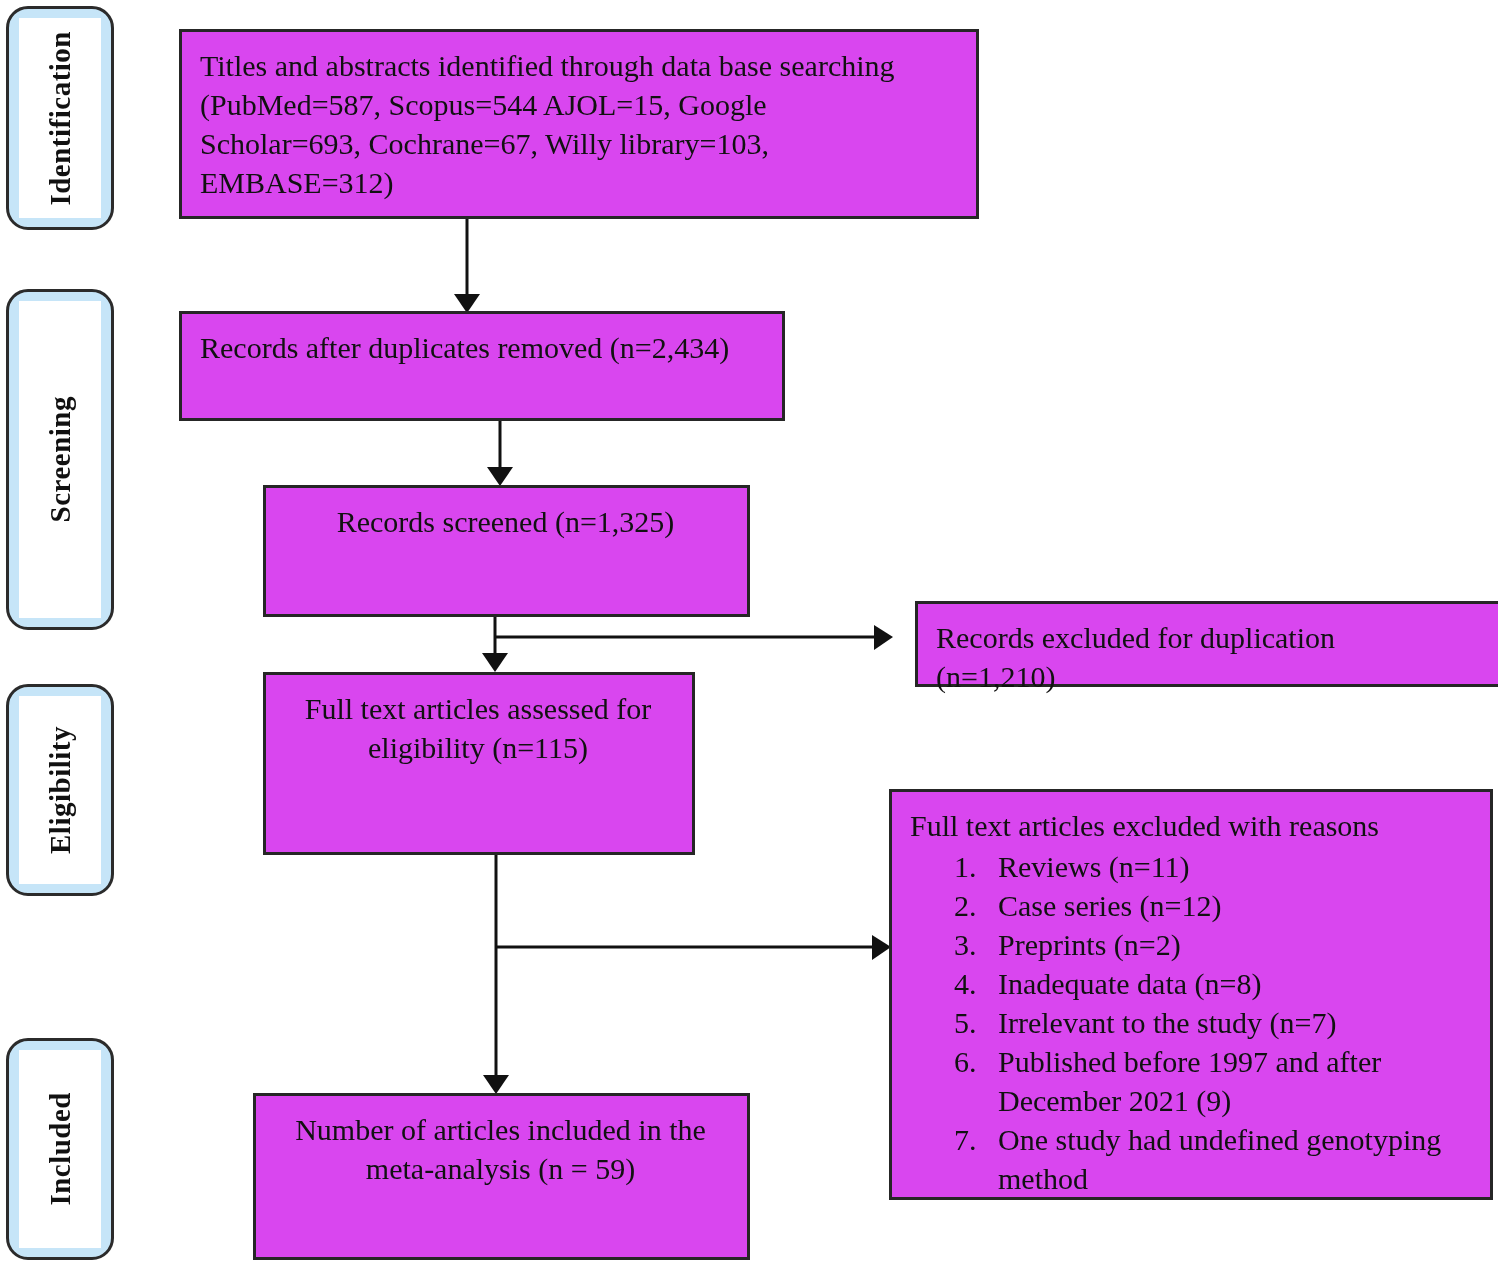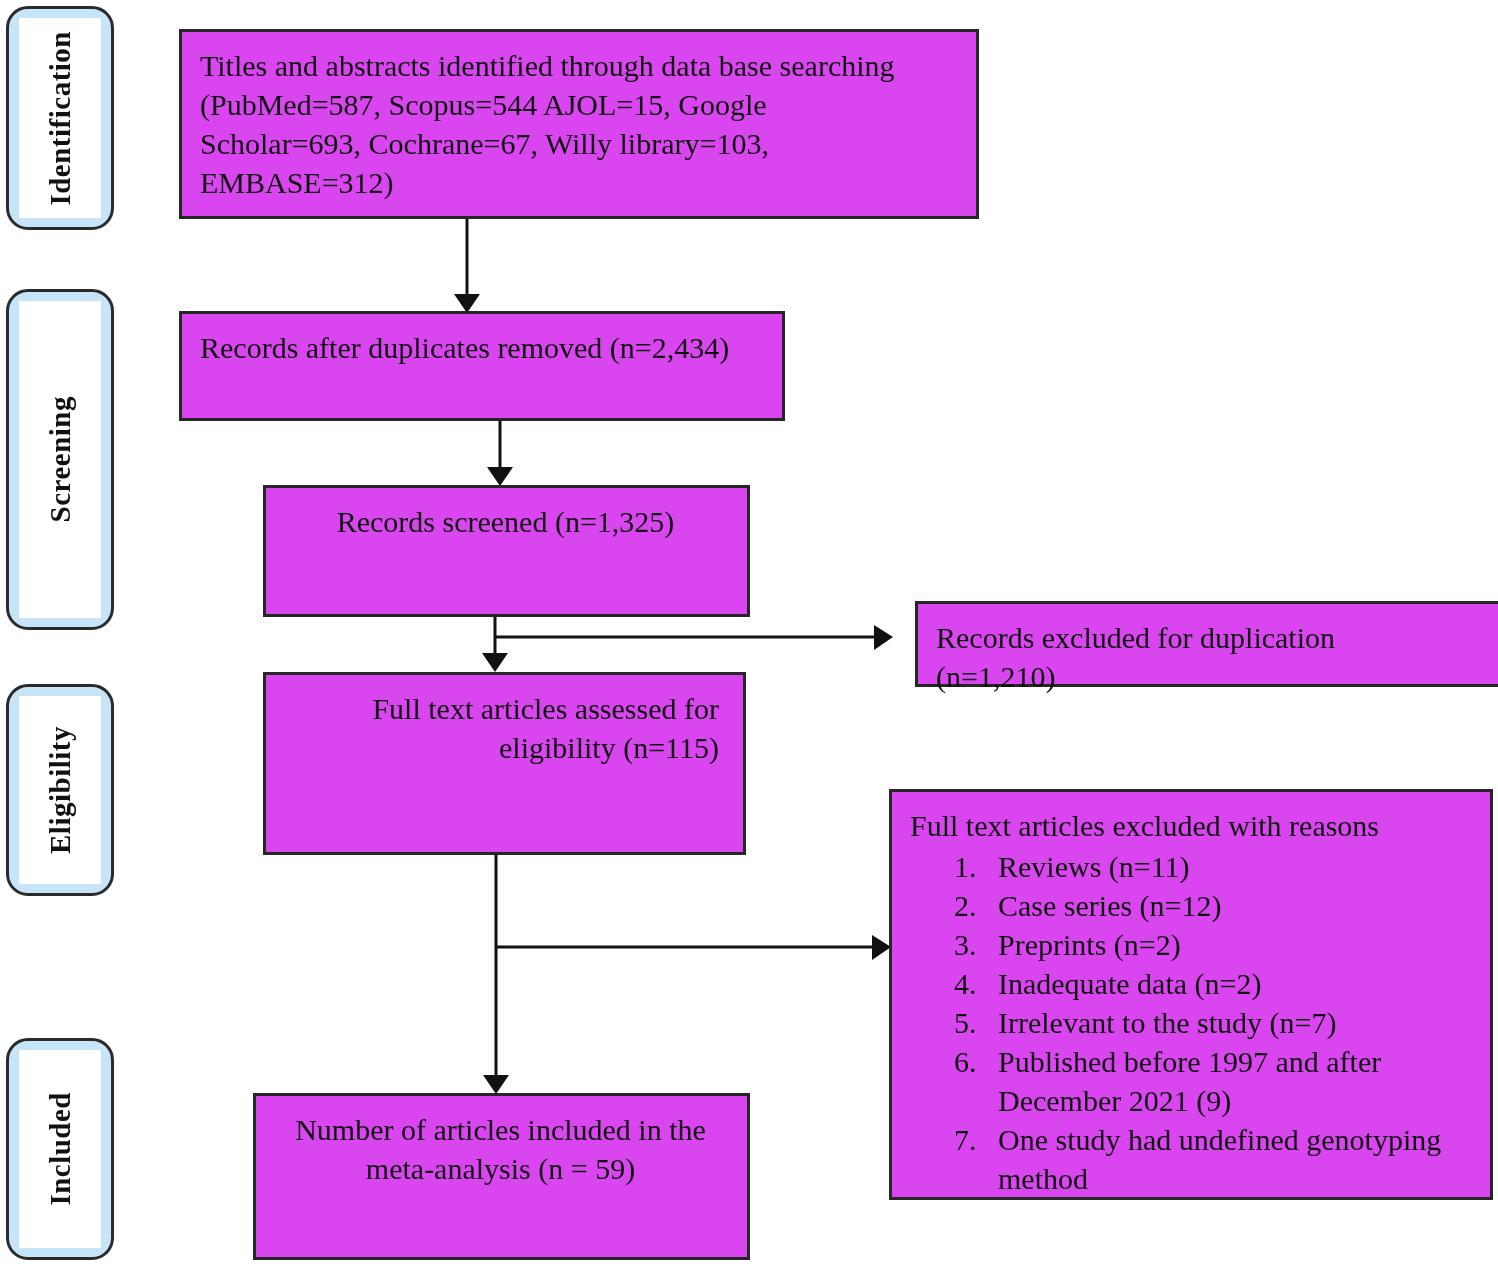--- a/index.html
+++ b/index.html
@@ -164,32 +164,32 @@
 
   <div class="flow-box center-text" style="left:263px; top:485px; width:487px; height:132px;">
     <div>Records screened (n=1,325)</div>
   </div>
 
   <div class="flow-box" style="left:891px; top:601px; width:601px; height:86px;margin-left:24px;">
     <div>Records excluded for duplication</div>
     <div>(n=1,210)</div>
   </div>
 
-  <div class="flow-box center-text" style="left:263px; top:672px; width:483px; height:183px;text-align:right;">
+  <div class="flow-box center-text" style="left:263px; top:672px; width:432px; height:183px;">
     <div>Full text articles assessed for</div>
     <div>eligibility (n=115)</div>
   </div>
 
   <div class="flow-box" style="left:889px; top:789px; width:604px; height:411px;">
     <div>Full text articles excluded with reasons</div>
     <ol class="reason-list">
       <li>Reviews (n=11)</li>
       <li>Case series (n=12)</li>
       <li>Preprints (n=2)</li>
-      <li>Inadequate data (n=2)</li>
+      <li>Inadequate data (n=8)</li>
       <li>Irrelevant to the study (n=7)</li>
       <li>Published before 1997 and after December 2021 (9)</li>
       <li>One study had undefined genotyping method</li>
     </ol>
   </div>
 
   <div class="flow-box center-text" style="left:253px; top:1093px; width:497px; height:167px;">
     <div>Number of articles included in the</div>
     <div>meta-analysis (n = 59)</div>
   </div>

